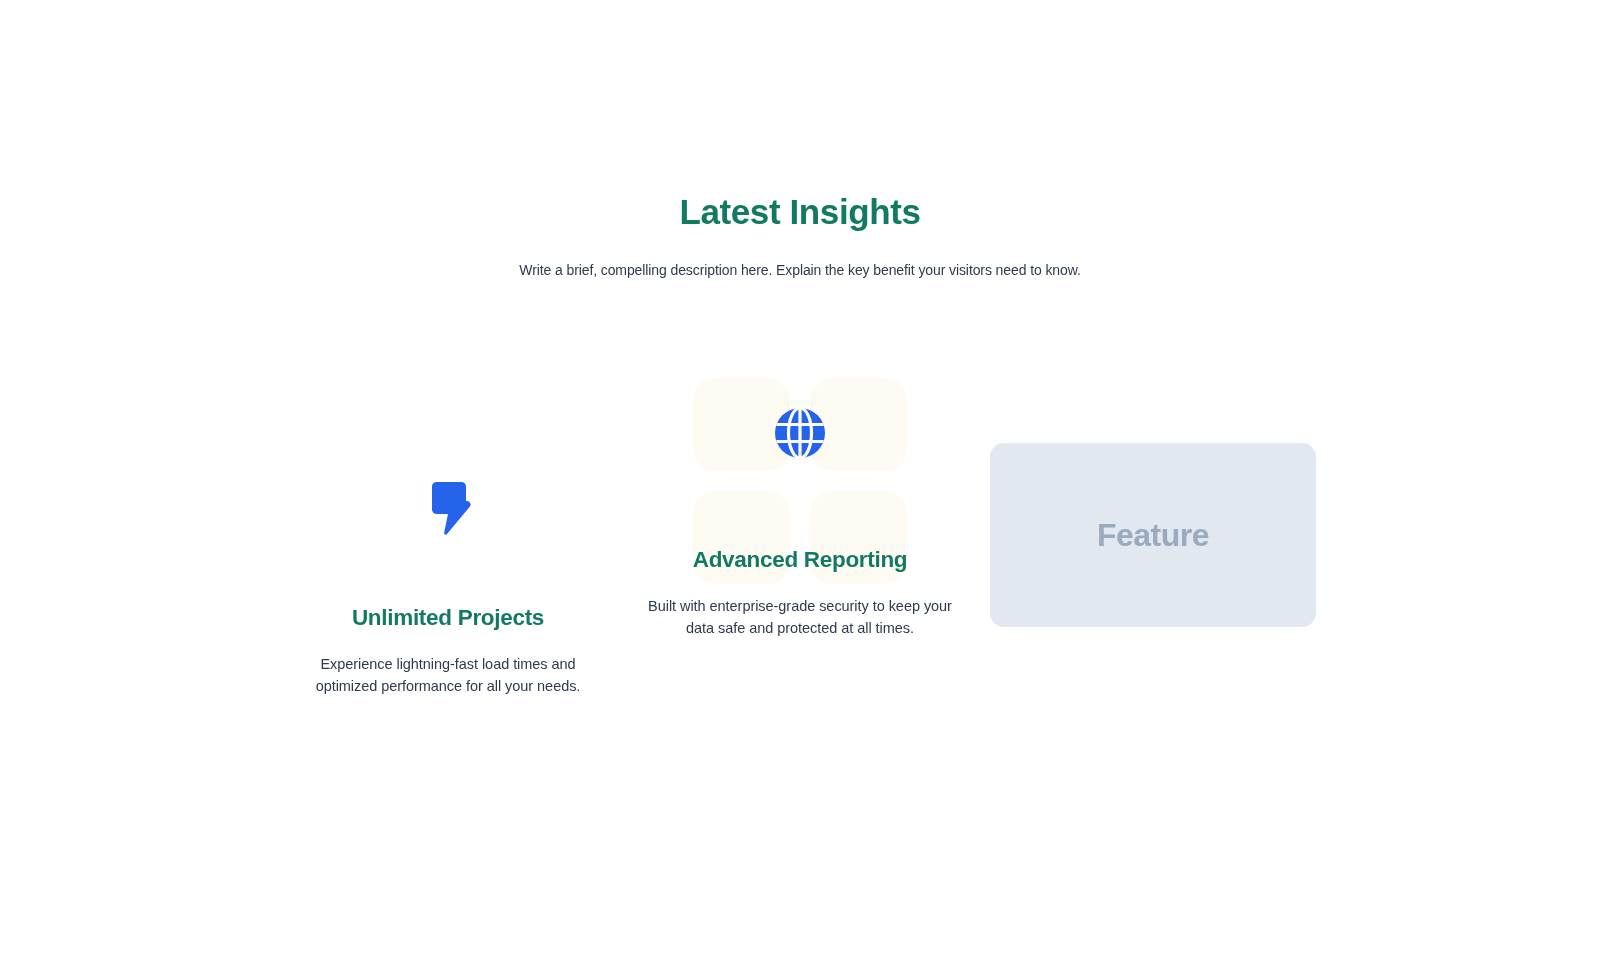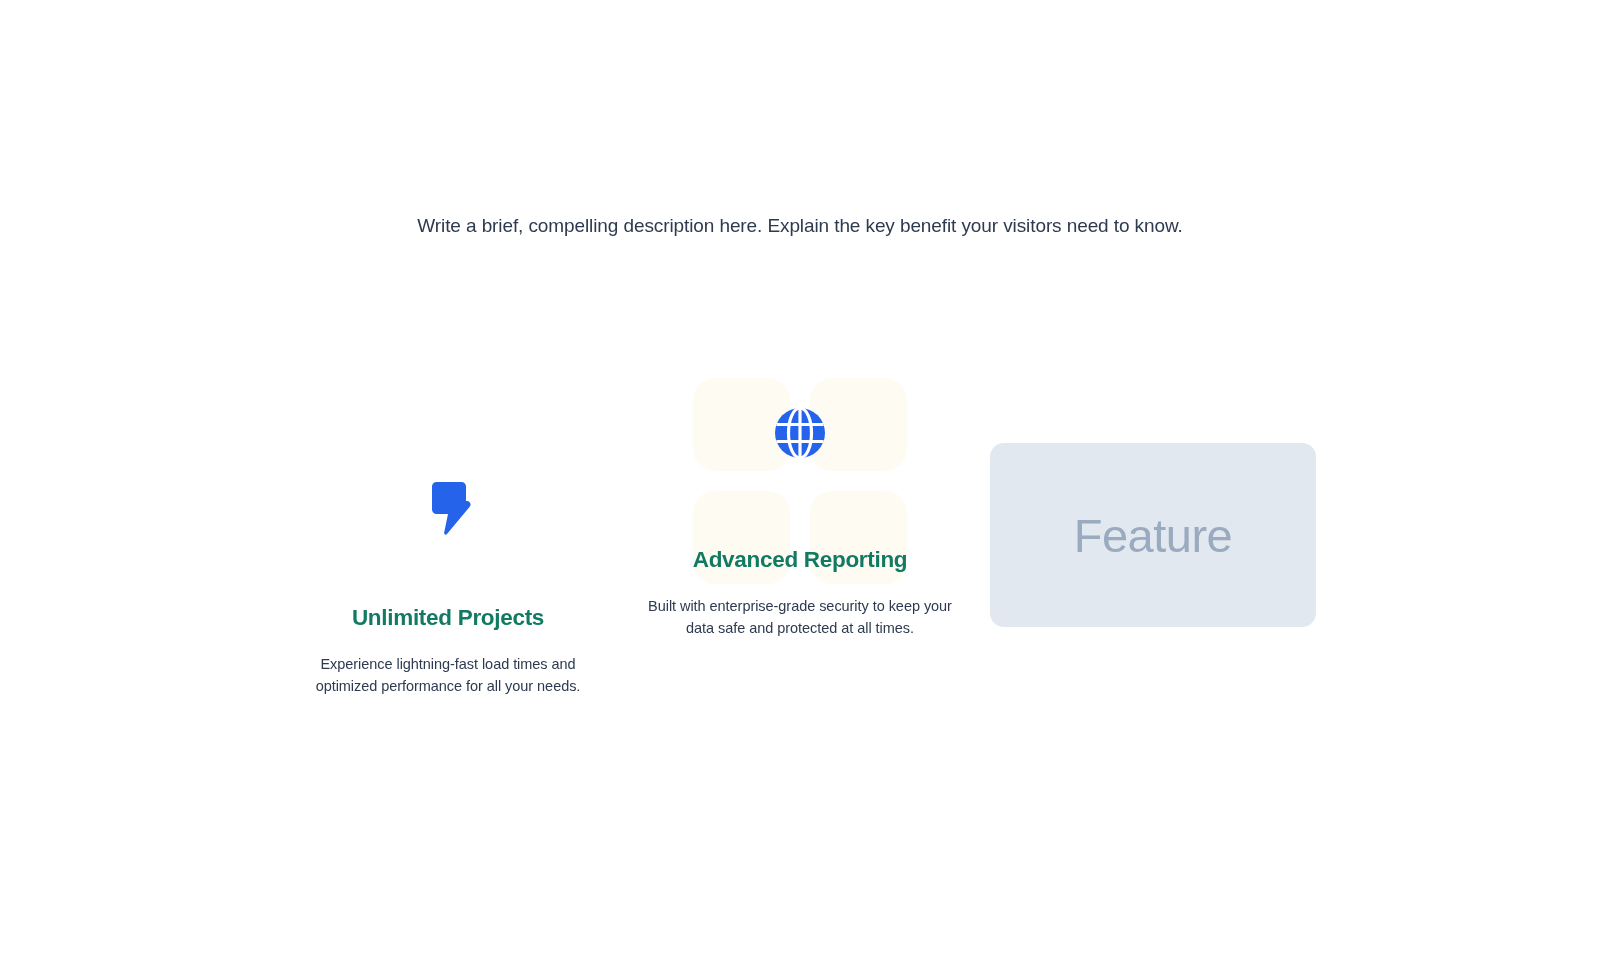--- a/index.html
+++ b/index.html
@@ -32,21 +32,21 @@
   .section-title {
     font-size: 35px;
     font-weight: 700;
     color: #127a63;
     letter-spacing: -0.4px;
     line-height: 44px;
   }
 
   .section-subtitle {
     margin-top: 25px;
-    font-size: 19px;
+    font-size: 14px;
     font-weight: 400;
     color: #2e3a50;
     line-height: 22px;
     letter-spacing: -0.1px;
   }
 
   
   .features {
     position: absolute;
     left: 0;
@@ -127,22 +127,22 @@
     width: 326px;
     height: 184px;
     background: #e2e8f0;
     border-radius: 14px;
     display: flex;
     align-items: center;
     justify-content: center;
   }
 
   .placeholder-label {
-    font-size: 47px;
-    font-weight: 400;
+    font-size: 32px;
+    font-weight: 700;
     color: #9aabc0;
     letter-spacing: -0.5px;
   }
 
   
   .feature-title {
     font-size: 22.5px;
     font-weight: 700;
     color: #127a63;
     letter-spacing: -0.3px;
@@ -169,20 +169,21 @@
   .feature.card-3 .feature-title { margin-top: 26px; }
 
   .feature.card-2 .feature-desc { position: relative; z-index: 3; }
 </style>
 </head>
 <body>
 
 <div class="page">
 
   <div class="section-head">
+    <h1 class="section-title">Latest Insights</h1>
     <p class="section-subtitle">Write a brief, compelling description here. Explain the key benefit your visitors need to know.</p>
   </div>
 
   <div class="features">
 
     <div class="feature card-1">
       <div class="media">
         <span class="bolt-wrap">
           <svg width="46" height="56" viewBox="0 0 46 56" aria-hidden="true">
             <path d="M24.5 2 H36.5 A4.5 4.5 0 0 1 41 6.5 L41 21 H42 A3.5 3.5 0 0 1 44.5 27 L22 54 A1.6 1.6 0 0 1 19.2 52.6 L23 34 H11.5 A4.5 4.5 0 0 1 7 29.5 L7 6.5 A4.5 4.5 0 0 1 11.5 2 Z" fill="#2563eb"></path>

